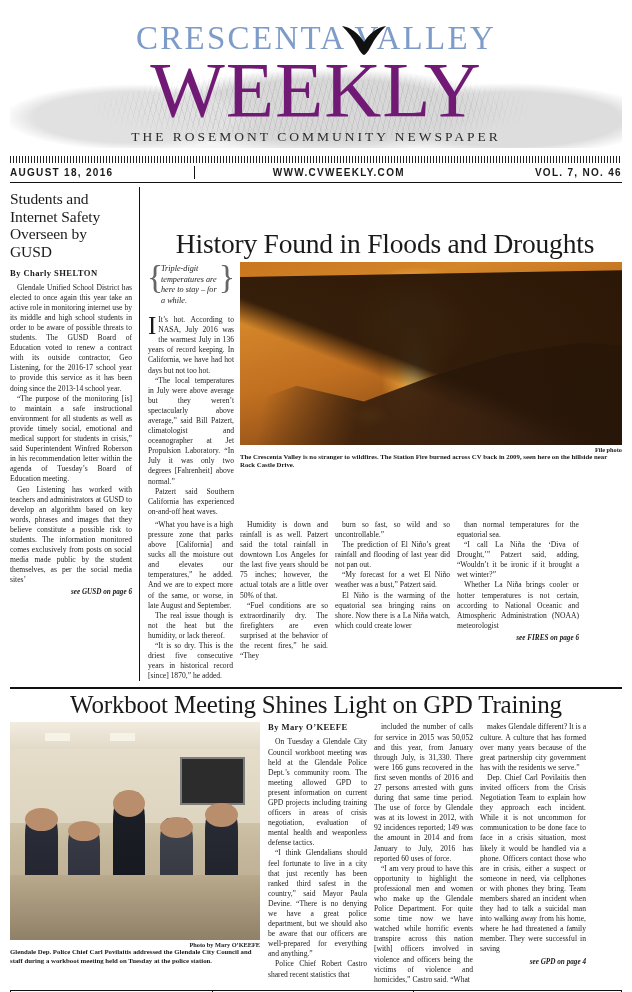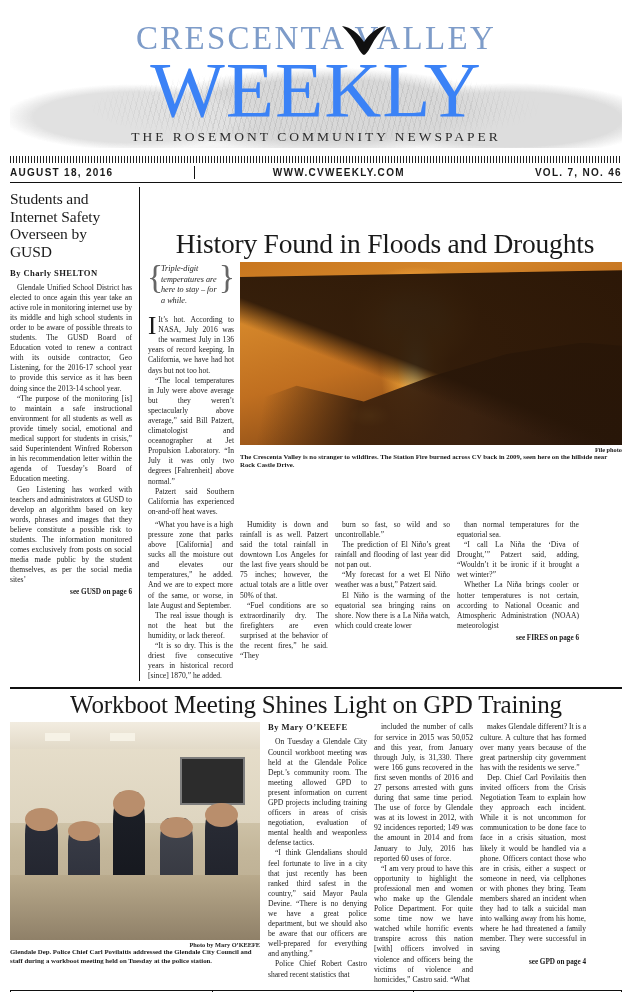--- a/index.html
+++ b/index.html
@@ -59,21 +59,21 @@
     left: 330px; top: 22px;
     width: 48px; height: 34px;
     z-index: 4;
   }
   .mh-line2 {
     position: relative; z-index: 2;
     font-family: "Liberation Serif", serif;
     font-size: 79px;
     letter-spacing: 1px;
     line-height: .95;
-    color: #3b82f6;
+    color: #701a75;
     margin-top: -3px;
     font-weight: 400;
   }
   .mh-line3 {
     position: relative; z-index: 2;
     font-family: "Liberation Serif", serif;
     font-size: 13.5px;
     letter-spacing: 3.0px;
     color: #2b2b2b;
     margin-top: 2px;
@@ -124,20 +124,21 @@
   .bodytext {
     font-size: 7.6px;
     line-height: 1.33;
     text-align: justify;
     hyphens: auto;
   }
   .bodytext p { margin: 0; text-indent: 7px; }
   .jump {
     font-size: 7.2px;
     font-weight: bold;
+    font-style: italic;
     text-align: right;
     margin-top: 3px;
   }
 
   
   .main-hed {
     font-size: 27.5px;
     line-height: 1.02;
     font-weight: 400;
     text-align: center;

